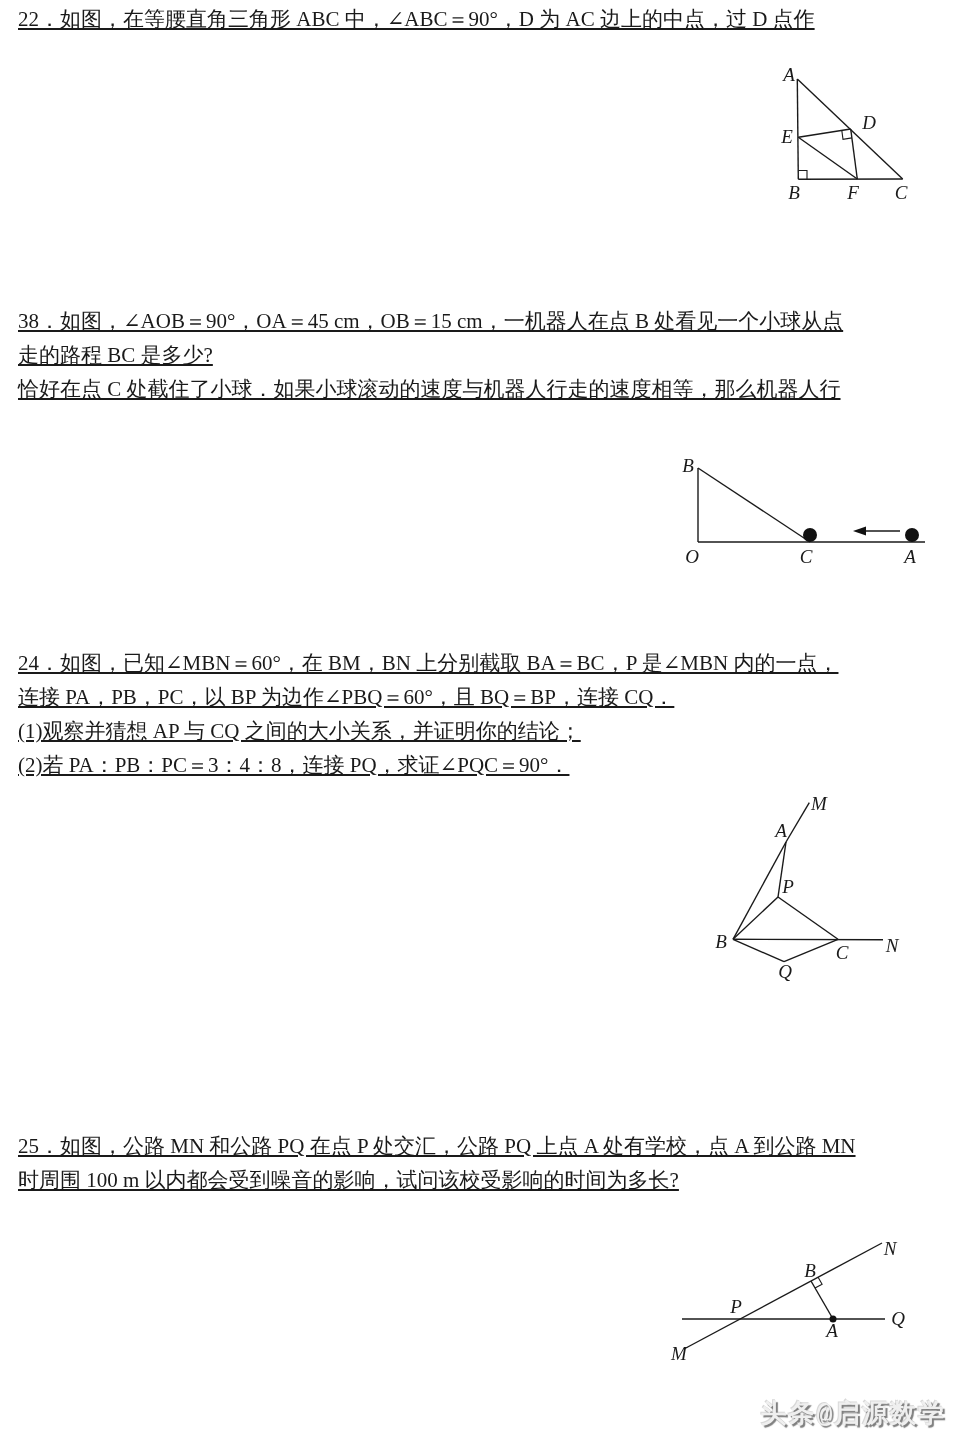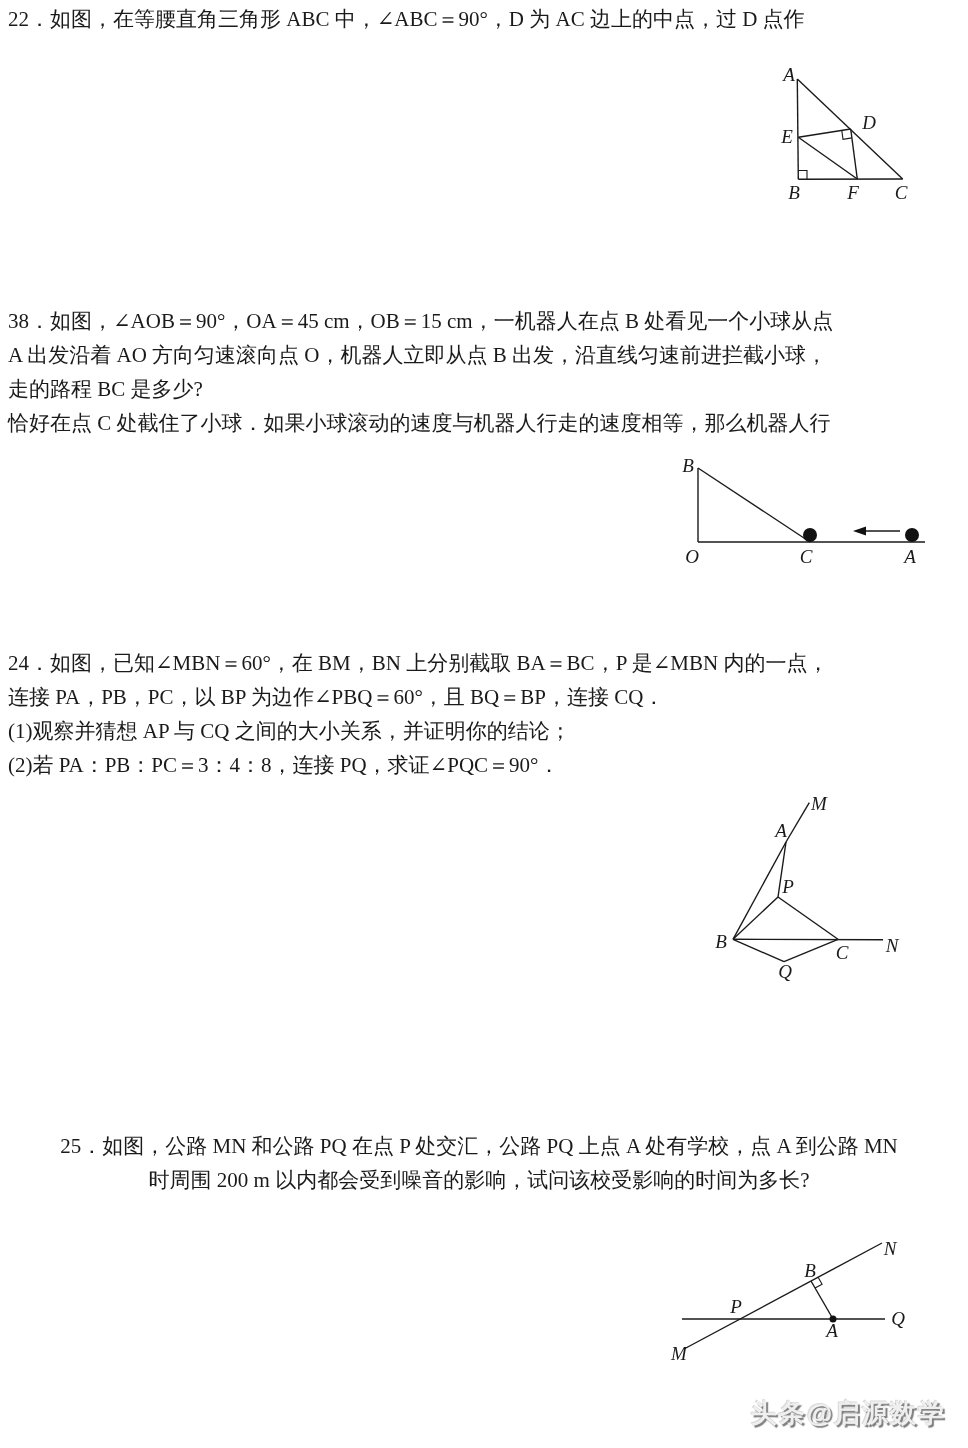--- a/index.html
+++ b/index.html
@@ -4,42 +4,42 @@
 <style>
   html,body{margin:0;padding:0;background:#ffffff;}
   .page{
     position:relative;
     width:968px;height:1448px;
     background:#ffffff;
     overflow:hidden;
     font-family:"Liberation Serif","DejaVu Serif",serif;
     color:#1a1a1a;
   }
-  .problem{position:absolute;left:8px;width:942px;}
+  .problem{position:absolute;left:18px;width:942px;text-decoration:underline;}
   .tl{
     font-size:21px;
     line-height:34px;
     white-space:nowrap;
     color:#1a1a1a;
   }
   .fig{position:absolute;overflow:visible;}
   .fig line,.fig polyline,.fig path{stroke:#1a1a1a;stroke-width:1.4;fill:none;}
   .fig .ra{stroke-width:1.1;}
   .lbl{
     font-family:"Liberation Serif","DejaVu Serif",serif;
     font-style:italic;
     font-size:19px;
     fill:#1a1a1a;
     text-anchor:middle;
   }
   .ball{fill:#111111;stroke:none;}
   .watermark{
     position:absolute;
     top:1396px;right:22px;
-    font-family:Liberation Sans, sans-serif;
+    font-family:Liberation Mono, monospace;
     font-weight:bold;
     font-size:26px;
     letter-spacing:2px;
     color:#efefef;
     text-shadow:2px 2px 1px #7e7e7e, -1px -1px 0 #d8d8d8;
   }
 </style>
 </head>
 <body>
 
@@ -65,21 +65,20 @@
     <text class="lbl" x="49" y="21">A</text>
     <text class="lbl" x="54" y="139">B</text>
     <text class="lbl" x="161" y="139">C</text>
     <text class="lbl" x="129" y="69">D</text>
     <text class="lbl" x="47" y="83">E</text>
     <text class="lbl" x="113" y="139">F</text>
   </svg>
 
   <section class="problem" style="top:304px;">
     <div class="tl">38．如图，∠AOB＝90°，OA＝45 cm，OB＝15 cm，一机器人在点 B 处看见一个小球从点</div>
-    <div class="tl">A 出发沿着 AO 方向匀速滚向点 O，机器人立即从点 B 出发，沿直线匀速前进拦截小球，</div>
     <div class="tl">走的路程 BC 是多少?</div>
     <div class="tl">恰好在点 C 处截住了小球．如果小球滚动的速度与机器人行走的速度相等，那么机器人行</div>
   </section>
 
   <svg class="fig" style="left:640px;top:445px;" width="300" height="130" viewBox="0 0 300 130">
     <g>
       <line x1="58" y1="23" x2="58" y2="97"></line>
       <line x1="58" y1="97" x2="285" y2="97"></line>
       <line x1="58" y1="23" x2="170" y2="97"></line>
     </g>
@@ -119,23 +118,23 @@
     </g>
     <text class="lbl" x="119" y="20">M</text>
     <text class="lbl" x="81" y="47">A</text>
     <text class="lbl" x="88" y="103">P</text>
     <text class="lbl" x="21" y="158">B</text>
     <text class="lbl" x="142" y="169">C</text>
     <text class="lbl" x="192" y="162">N</text>
     <text class="lbl" x="85" y="188">Q</text>
   </svg>
 
-  <section class="problem" style="top:1129px;text-align:center;">
+  <section class="problem" style="top:1129px;">
     <div class="tl">25．如图，公路 MN 和公路 PQ 在点 P 处交汇，公路 PQ 上点 A 处有学校，点 A 到公路 MN</div>
-    <div class="tl">时周围 200 m 以内都会受到噪音的影响，试问该校受影响的时间为多长?</div>
+    <div class="tl">时周围 100 m 以内都会受到噪音的影响，试问该校受影响的时间为多长?</div>
   </section>
 
   <svg class="fig" style="left:660px;top:1235px;" width="250" height="132" viewBox="0 0 250 132">
     <line x1="22" y1="84" x2="225" y2="84"></line>
     <line x1="24" y1="114" x2="222" y2="8"></line>
     <line x1="151" y1="46" x2="173" y2="84"></line>
     <polyline class="ra" points="158.1,42.2 162.1,49.2 155.0,52.9"></polyline>
     <circle class="ball" cx="173" cy="84" r="3.5"></circle>
     <text class="lbl" x="230" y="20">N</text>
     <text class="lbl" x="150" y="42">B</text>

